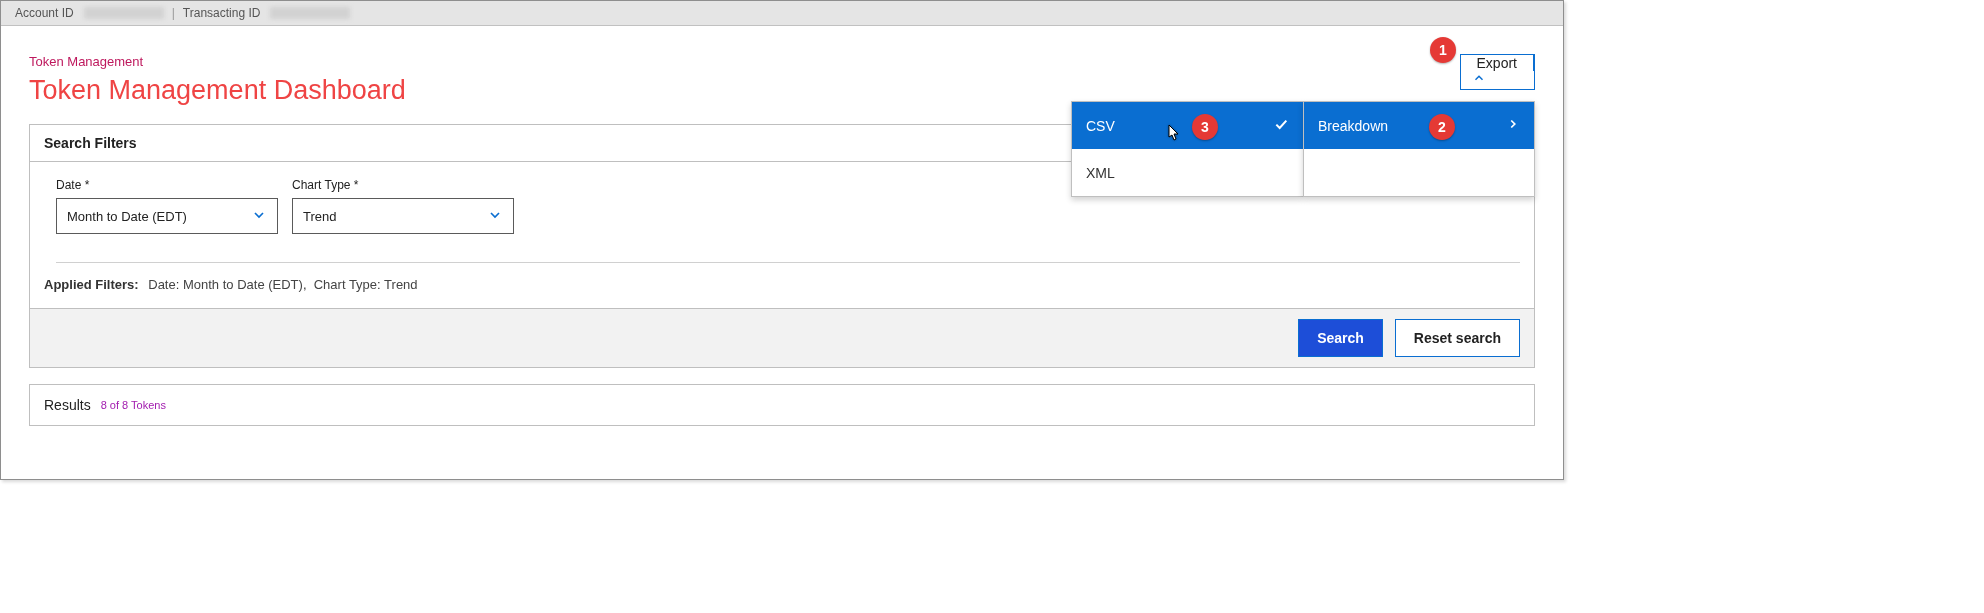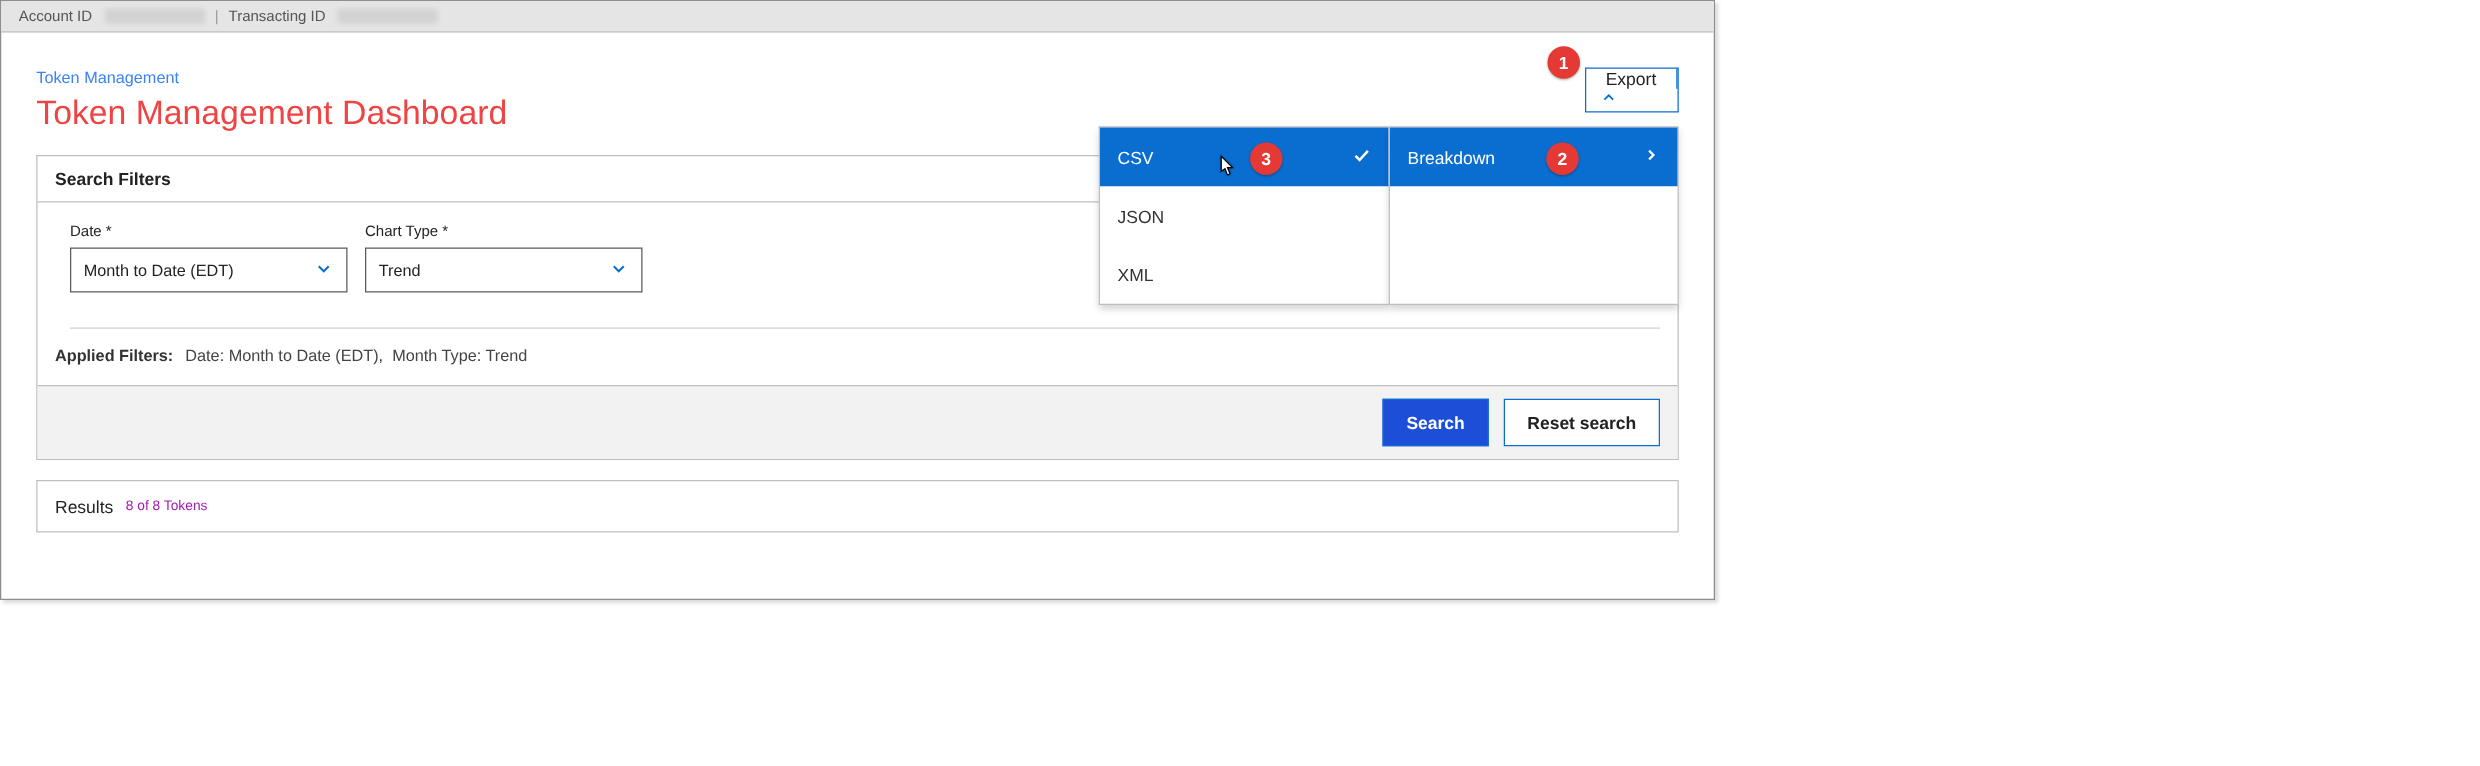--- a/index.html
+++ b/index.html
@@ -4,21 +4,21 @@
 <style>
   * { box-sizing: border-box; margin: 0; padding: 0; }
   html, body { width: 100%; height: 100%; }
   body {
     font-family: Arial, Helvetica, sans-serif;
     background: #fff;
     color: #222;
     font-size: 13px;
   }
   .outer {
-    width: 1372px;
+    width: 1564px;
     height: 480px;
     border: 1px solid #8e8e8e;
     background: #fff;
     position: relative;
     box-shadow: 2px 2px 3px rgba(0,0,0,.15);
   }
   .header-bar {
     height: 25px;
     background: #e5e5e5;
     border-bottom: 1px solid #c1c1c1;
@@ -38,21 +38,21 @@
     border-radius: 1px;
     margin-left: 2px;
   }
   .sep { color: #999; }
   .content {
     padding: 28px 28px 0 28px;
     position: relative;
   }
   .breadcrumb {
     font-size: 13px;
-    color: #3b82f6;
+    color: #be185d;
     margin-bottom: 6px;
   }
   .page-title {
     font-size: 27px;
     font-weight: 400;
     color: #ef4444;
     margin-bottom: 18px;
   }
   .export-wrap {
     position: absolute;
@@ -316,21 +316,21 @@
                   </svg>
               </span>
             </div>
           </div>
         </div>
 
         <div class="applied">
           <span class="lbl">Applied Filters:</span>
           <span class="fname">Date</span>:
           <span class="fval">Month to Date (EDT)</span>,&nbsp;
-          <span class="fname">Month Type</span>:
+          <span class="fname">Chart Type</span>:
           <span class="fval">Trend</span>
         </div>
       </div>
       <div class="actions">
         <button class="btn btn-primary">Search</button>
         <button class="btn btn-secondary">Reset search</button>
       </div>
     </div>
 
     <div class="results-head">
@@ -344,23 +344,20 @@
     <div class="menu format-menu">
       <div class="menu-item selected">
         <span>CSV</span>
         <span class="check">
           <svg width="16" height="16" viewBox="0 0 24 24" fill="none" stroke-width="3">
               <polyline points="5 13 10 18 20 7"></polyline>
             </svg>
         </span>
       </div>
       <div class="menu-item">
-        <span>JSON</span>
-      </div>
-      <div class="menu-item">
         <span>XML</span>
       </div>
     </div>
     <div class="menu">
       <div class="menu-item submenu-item">
         <span>Breakdown</span>
         <span class="arrow">
           <svg width="14" height="14" viewBox="0 0 24 24" fill="none" stroke-width="3">
               <polyline points="9 6 15 12 9 18"></polyline>
             </svg>

